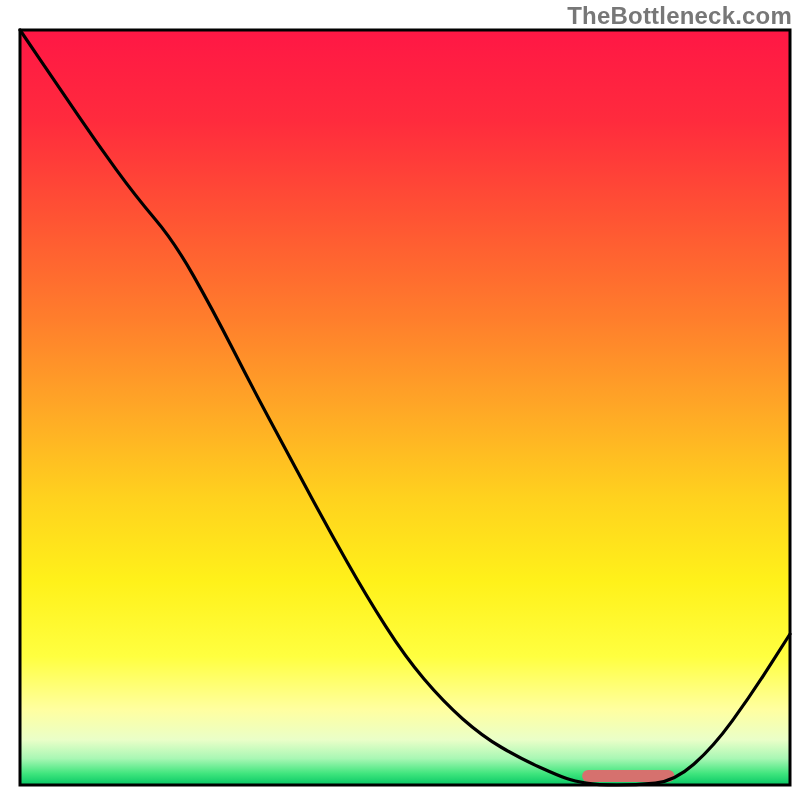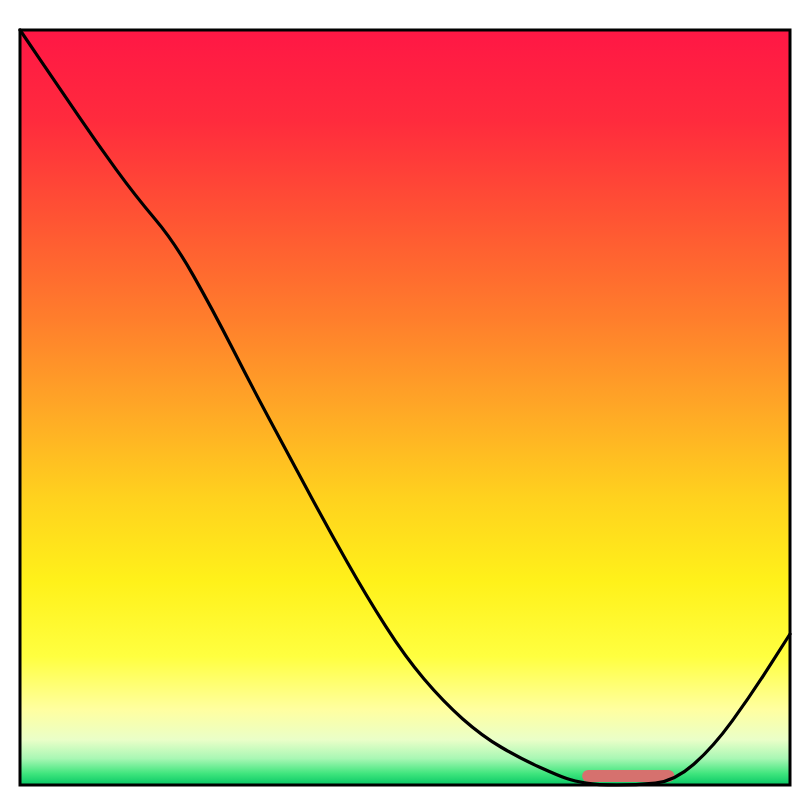--- a/index.html
+++ b/index.html
@@ -29,20 +29,21 @@
   svg.chart {
     position: absolute;
     left: 0;
     top: 0;
   }
 </style>
 </head>
 <body>
 
 <div class="stage">
+  <div class="watermark">TheBottleneck.com</div>
 
   <svg class="chart" width="800" height="800" viewBox="0 0 800 800">
     <defs>
       <linearGradient id="bg-grad" x1="0" y1="0" x2="0" y2="1">
           <stop offset="0.00%" stop-color="#ff1745"></stop>
           <stop offset="12.00%" stop-color="#ff2b3d"></stop>
           <stop offset="25.00%" stop-color="#ff5433"></stop>
           <stop offset="38.00%" stop-color="#ff7d2c"></stop>
           <stop offset="50.00%" stop-color="#ffa726"></stop>
           <stop offset="62.00%" stop-color="#ffd21e"></stop>

